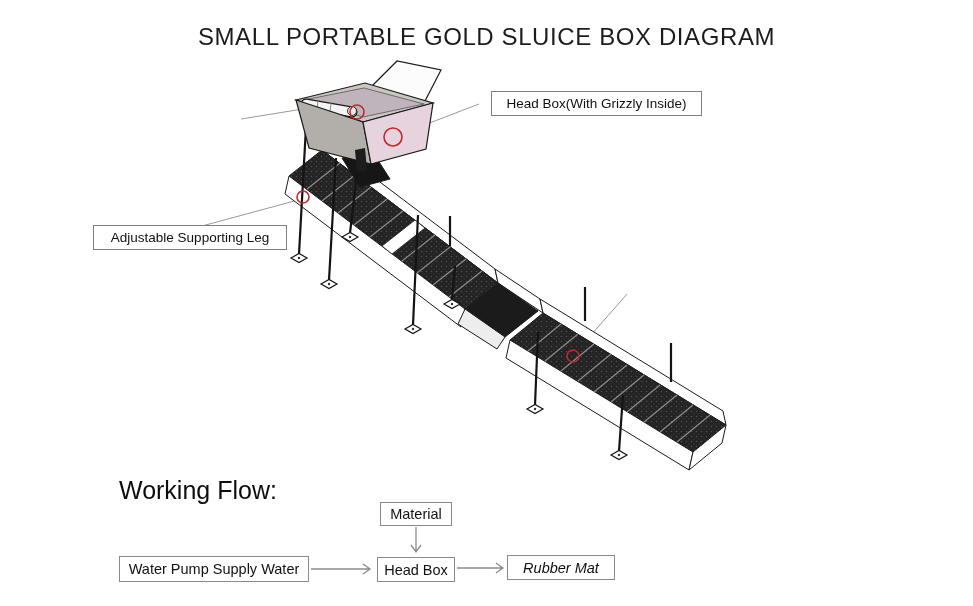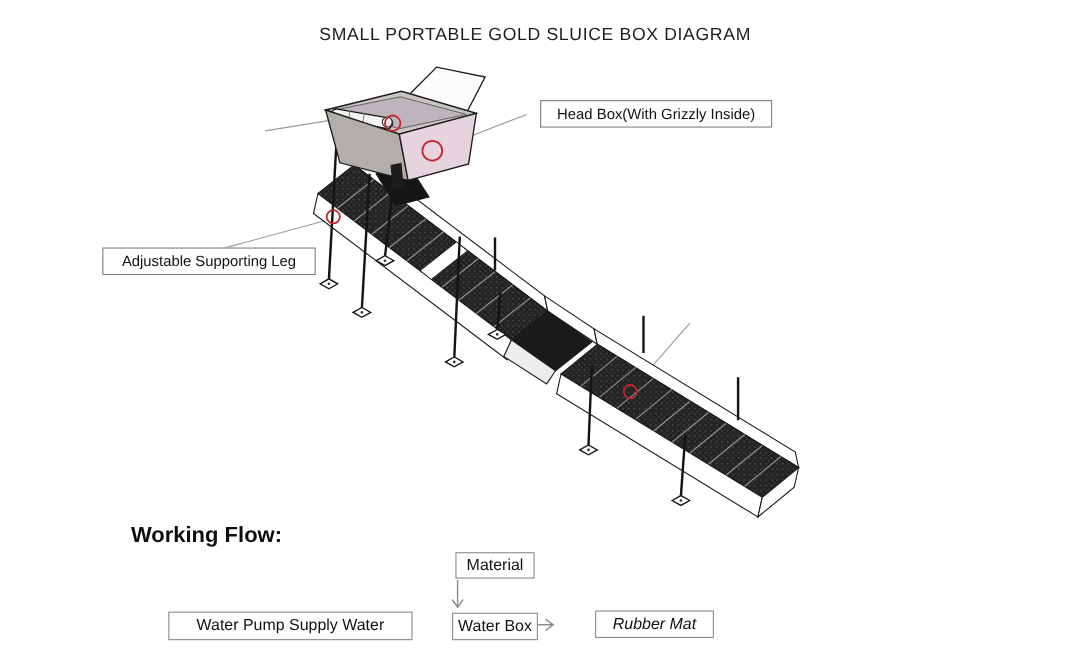--- a/index.html
+++ b/index.html
@@ -3,34 +3,34 @@
 <meta charset="utf-8">
 <style>
   html,body{margin:0;padding:0;background:#ffffff;}
   #canvas{
     position:relative; width:973px; height:606px; background:#ffffff;
     font-family:"Liberation Sans", sans-serif; color:#1a1a1a; overflow:hidden;
   }
   #canvas svg{position:absolute;left:0;top:0;}
   .page-title{
     position:absolute; left:0; right:0; top:23px; text-align:center;
-    font-size:16px; letter-spacing:0.6px; color:#1c1c1c; white-space:nowrap;
+    font-size:24px; letter-spacing:0.6px; color:#1c1c1c; white-space:nowrap;
   }
   .callout{
     position:absolute; box-sizing:border-box; background:#ffffff;
     border:1px solid #7f7f7f; display:flex; align-items:center; justify-content:center;
     font-size:13.5px; color:#111; white-space:nowrap; z-index:3;margin-left:12px;
   }
   .flowbox{
     position:absolute; box-sizing:border-box; background:#ffffff;
     border:1px solid #8a8a8a; display:flex; align-items:center; justify-content:center;
-    font-size:14.5px; color:#111; white-space:nowrap; z-index:3;margin-left:34px;
+    font-size:14.5px; color:#111; white-space:nowrap; z-index:3;
   }
   .flow-heading{
-    position:absolute; left:119px; top:476px; font-size:20px; font-weight:bold;
+    position:absolute; left:119px; top:476px; font-size:25px; font-weight:normal;
     color:#0d0d0d; white-space:nowrap;
   }
 </style>
 </head>
 <body>
 
 <div id="canvas">
 
   <svg width="973" height="606" viewBox="0 0 973 606">
     <defs>
@@ -121,17 +121,17 @@
   </svg>
 
   <div class="page-title">SMALL PORTABLE GOLD SLUICE BOX DIAGRAM</div>
 
   <div class="callout" style="left:479px; top:91px; width:211px; height:25px;">Head Box(With Grizzly Inside)</div>
   <div class="callout" style="left:81px; top:225px; width:194px; height:25px;">Adjustable Supporting Leg</div>
 
   <div class="flow-heading">Working Flow:</div>
 
   <div class="flowbox" style="left:380px; top:502px; width:72px; height:24px;">Material</div>
-  <div class="flowbox" style="left:119px; top:556px; width:222px; height:26px;">Water Pump Supply Water</div>
-  <div class="flowbox" style="left:377px; top:557px; width:78px; height:25px;">Water Box</div>
+  <div class="flowbox" style="left:119px; top:556px; width:190px; height:26px;">Water Pump Supply Water</div>
+  <div class="flowbox" style="left:377px; top:557px; width:78px; height:25px;">Head Box</div>
   <div class="flowbox" style="left:507px; top:555px; width:108px; height:25px;font-style:italic;">Rubber Mat</div>
 
 </div>
 
 </body></html>

